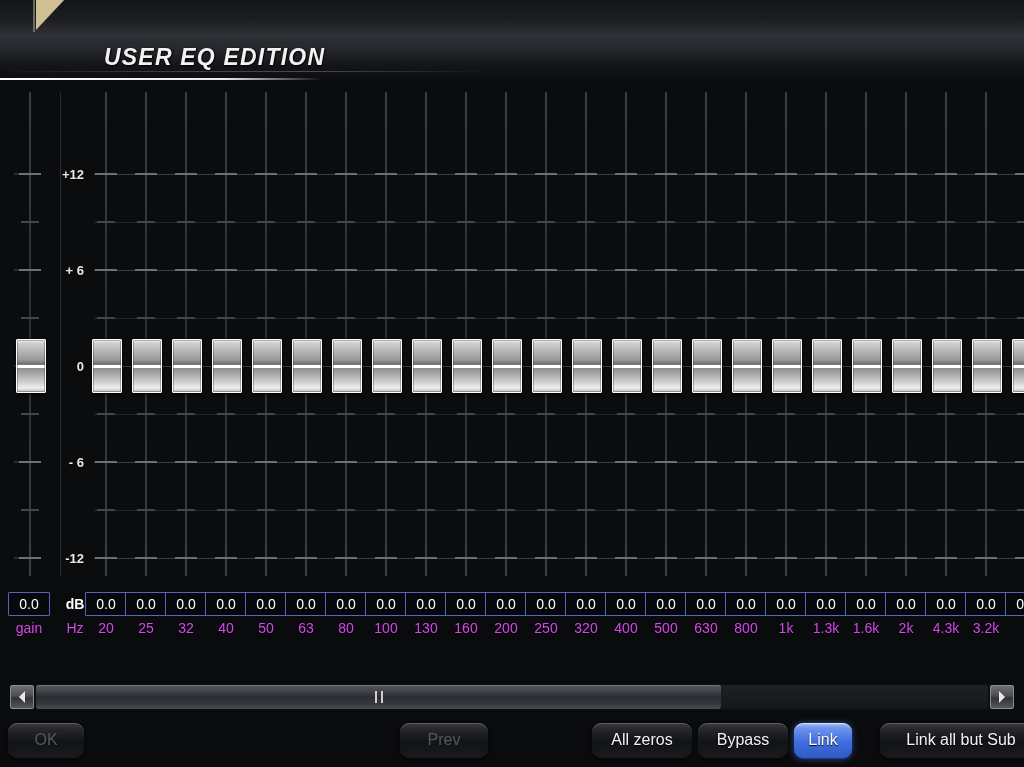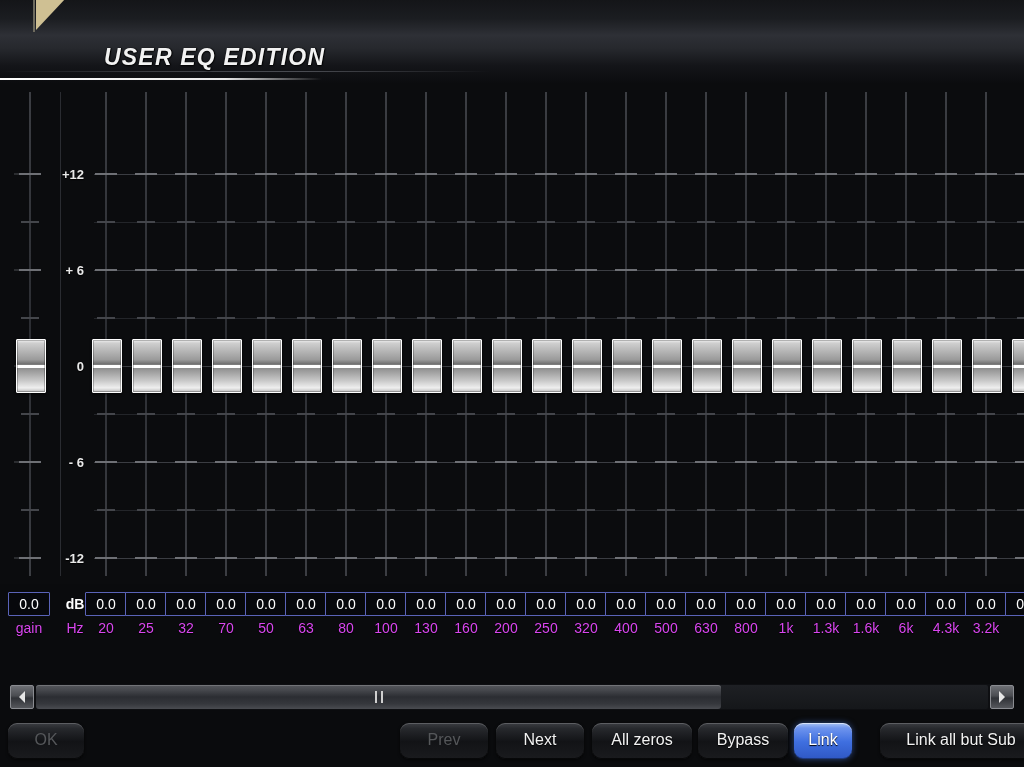--- a/index.html
+++ b/index.html
@@ -663,21 +663,21 @@
       <div class="vcell" style="left: 125px;">
         <div class="vbox">0.0</div>
         <div class="vlabel">25</div>
       </div>
       <div class="vcell" style="left: 165px;">
         <div class="vbox">0.0</div>
         <div class="vlabel">32</div>
       </div>
       <div class="vcell" style="left: 205px;">
         <div class="vbox">0.0</div>
-        <div class="vlabel">70</div>
+        <div class="vlabel">40</div>
       </div>
       <div class="vcell" style="left: 245px;">
         <div class="vbox">0.0</div>
         <div class="vlabel">50</div>
       </div>
       <div class="vcell" style="left: 285px;">
         <div class="vbox">0.0</div>
         <div class="vlabel">63</div>
       </div>
       <div class="vcell" style="left: 325px;">
@@ -731,21 +731,21 @@
       <div class="vcell" style="left: 805px;">
         <div class="vbox">0.0</div>
         <div class="vlabel">1.3k</div>
       </div>
       <div class="vcell" style="left: 845px;">
         <div class="vbox">0.0</div>
         <div class="vlabel">1.6k</div>
       </div>
       <div class="vcell" style="left: 885px;">
         <div class="vbox">0.0</div>
-        <div class="vlabel">6k</div>
+        <div class="vlabel">2k</div>
       </div>
       <div class="vcell" style="left: 925px;">
         <div class="vbox">0.0</div>
         <div class="vlabel">4.3k</div>
       </div>
       <div class="vcell" style="left: 965px;">
         <div class="vbox">0.0</div>
         <div class="vlabel">3.2k</div>
       </div>
       <div class="vcell" style="left: 1005px;">
@@ -771,20 +771,19 @@
     <div class="sb-arrow right">
       <svg width="10" height="14" viewBox="0 0 10 14" aria-hidden="true">
         <path d="M2 1 L8 7 L2 13 Z" fill="#e6e6e6"></path>
       </svg>
     </div>
   </div>
 
   <div class="bottom-bar" id="bottom-bar">
   <div class="btn disabled" style="left: 8px; width: 76px;">OK</div>
       <div class="btn disabled" style="left: 400px; width: 88px;">Prev</div>
-      <div class="btn" style="left: 496px; width: 88px;">Next</div>
       <div class="btn" style="left: 698px; width: 90px;">Bypass</div>
       <div class="btn" style="left: 592px; width: 100px;">All zeros</div>
       <div class="btn active" style="left: 794px; width: 58px;">Link</div>
       <div class="btn" style="left: 880px; width: 162px;">Link all but Sub</div>
     </div>
 
 </div>
 
 </body></html>

